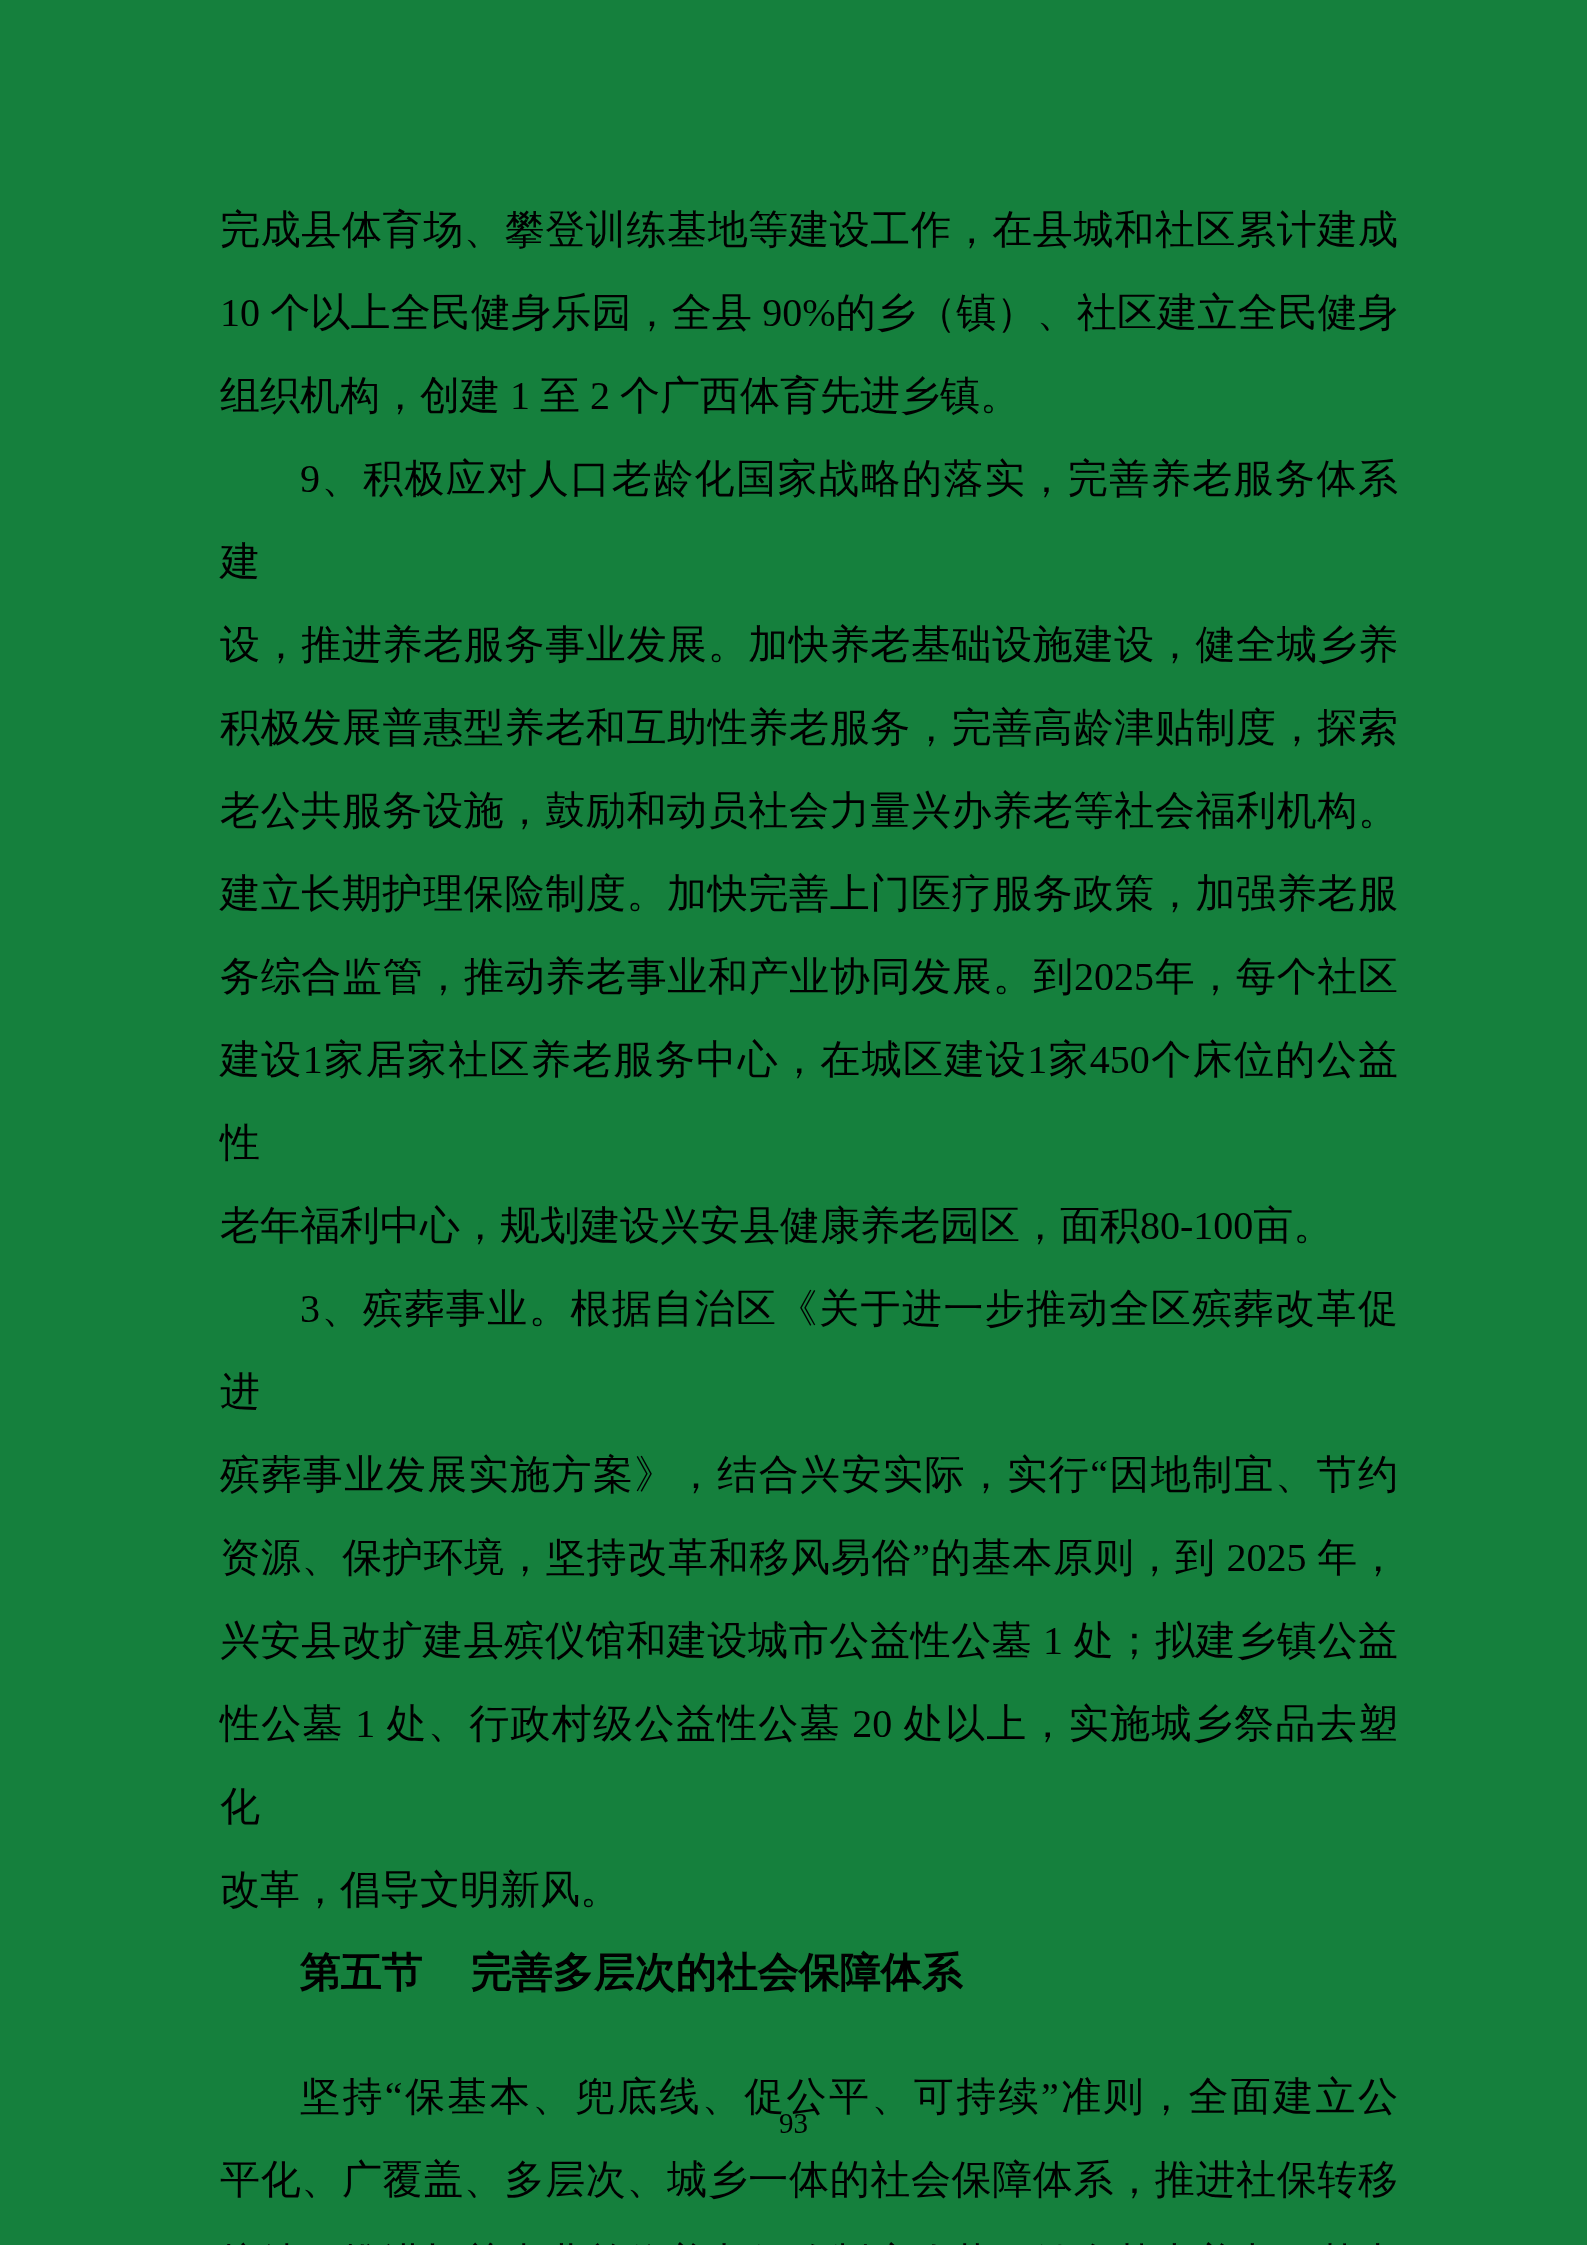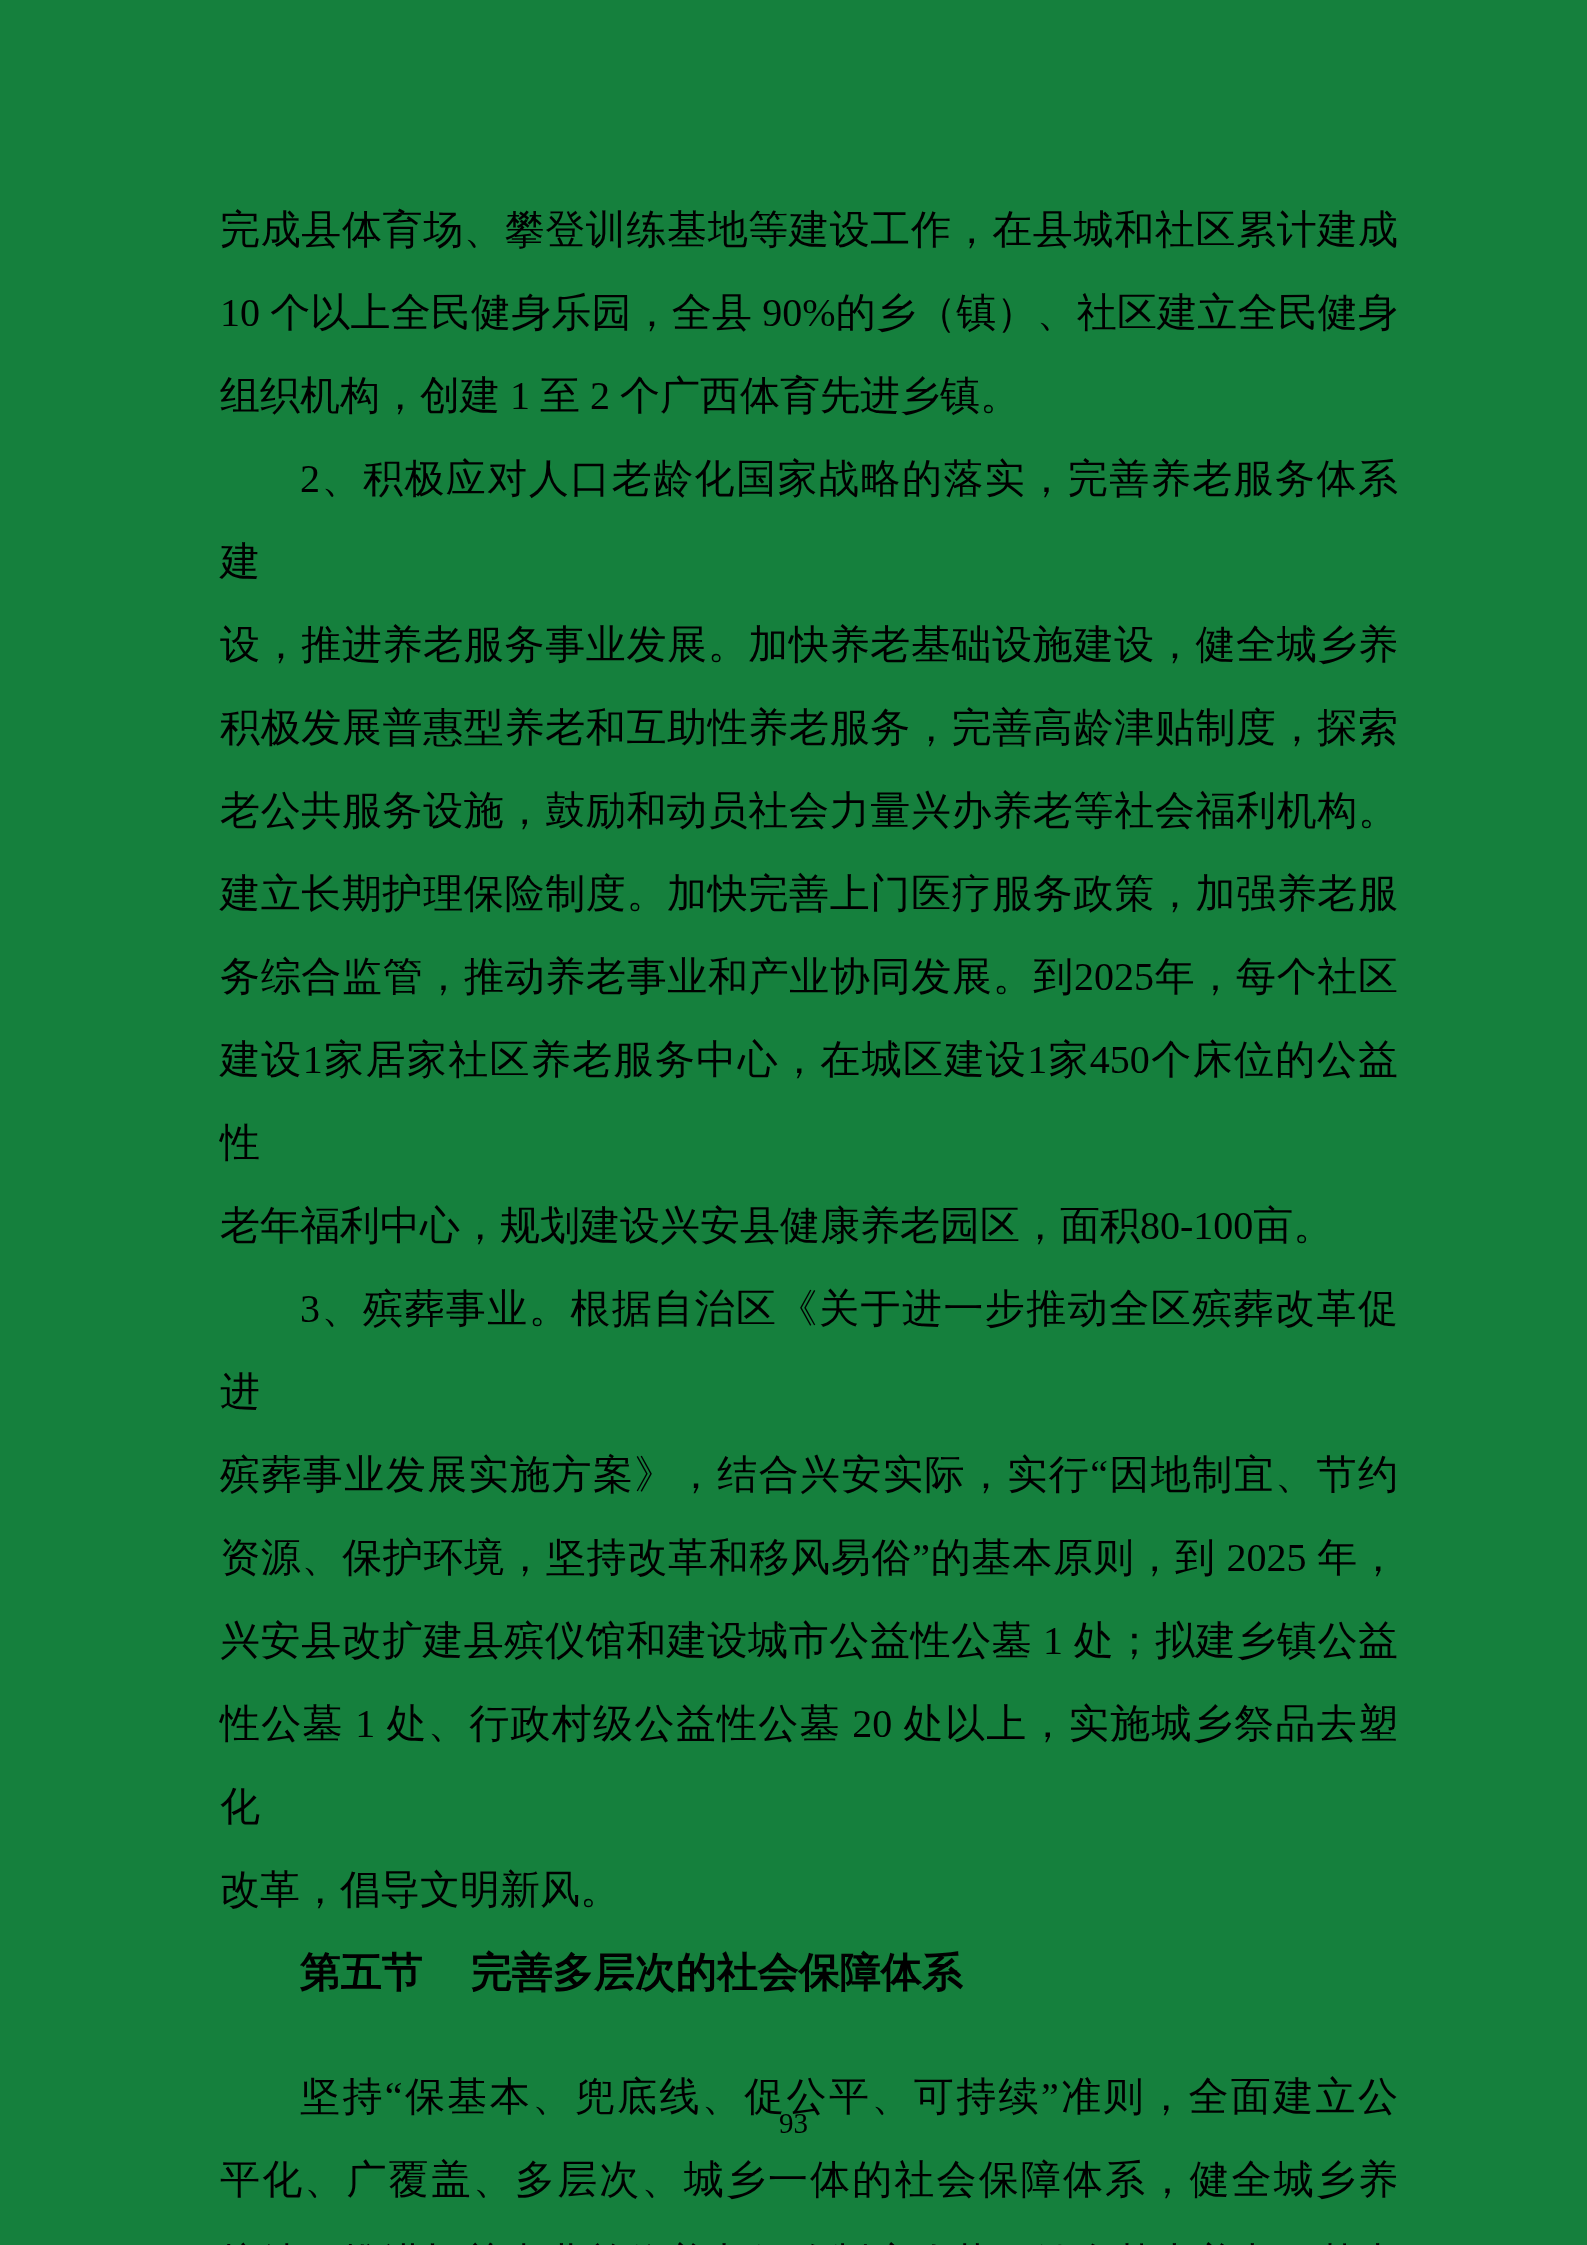--- a/index.html
+++ b/index.html
@@ -62,33 +62,33 @@
   }
 </style>
 </head>
 <body>
 
 <div class="page">
   <div class="content">
       <div class="line">完成县体育场、攀登训练基地等建设工作，在县城和社区累计建成</div>
       <div class="line">10 个以上全民健身乐园，全县 90%的乡（镇）、社区建立全民健身</div>
       <div class="line last">组织机构，创建 1 至 2 个广西体育先进乡镇。</div>
-      <div class="line ind">2、积极应对人口老龄化国家战略的落实，完善养老服务体系建</div>
+      <div class="line ind">9、积极应对人口老龄化国家战略的落实，完善养老服务体系建</div>
       <div class="line">设，推进养老服务事业发展。加快养老基础设施建设，健全城乡养</div>
       <div class="line">积极发展普惠型养老和互助性养老服务，完善高龄津贴制度，探索</div>
       <div class="line">老公共服务设施，鼓励和动员社会力量兴办养老等社会福利机构。</div>
       <div class="line">建立长期护理保险制度。加快完善上门医疗服务政策，加强养老服</div>
       <div class="line">务综合监管，推动养老事业和产业协同发展。到2025年，每个社区</div>
       <div class="line">建设1家居家社区养老服务中心，在城区建设1家450个床位的公益性</div>
       <div class="line last">老年福利中心，规划建设兴安县健康养老园区，面积80-100亩。</div>
       <div class="line ind">3、殡葬事业。根据自治区《关于进一步推动全区殡葬改革促进</div>
       <div class="line">殡葬事业发展实施方案》，结合兴安实际，实行“因地制宜、节约</div>
       <div class="line">资源、保护环境，坚持改革和移风易俗”的基本原则，到 2025 年，</div>
       <div class="line">兴安县改扩建县殡仪馆和建设城市公益性公墓 1 处；拟建乡镇公益</div>
       <div class="line">性公墓 1 处、行政村级公益性公墓 20 处以上，实施城乡祭品去塑化</div>
       <div class="line last">改革，倡导文明新风。</div>
       <div class="line heading"><span class="h-num">第五节</span><span class="h-title">完善多层次的社会保障体系</span></div>
       <div class="line ind">坚持“保基本、兜底线、促公平、可持续”准则，全面建立公</div>
-      <div class="line">平化、广覆盖、多层次、城乡一体的社会保障体系，健全城乡养</div>
+      <div class="line">平化、广覆盖、多层次、城乡一体的社会保障体系，推进社保转移</div>
       <div class="line">接续，推进机关事业单位养老保险制度改革，健全基本养老、基本</div>
     </div>
   <div class="pagenum">93</div>
 </div>
 
 </body></html>

